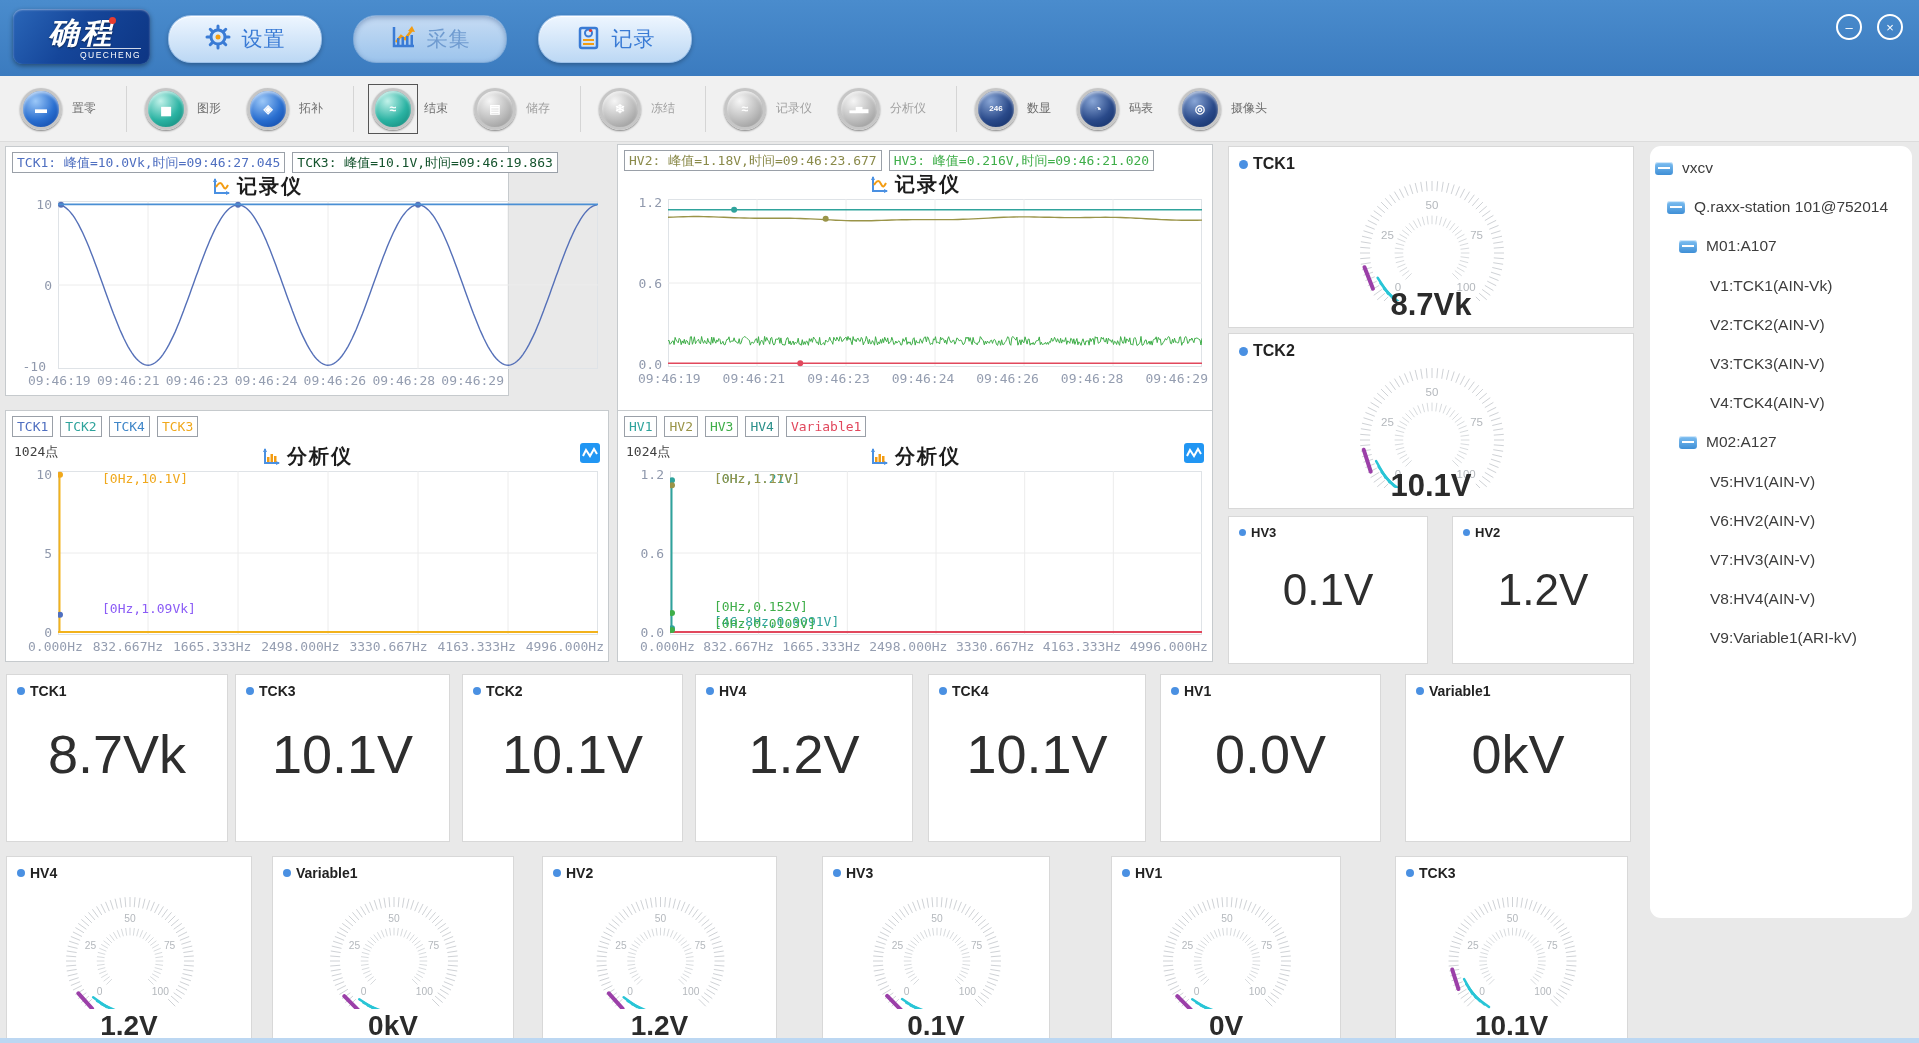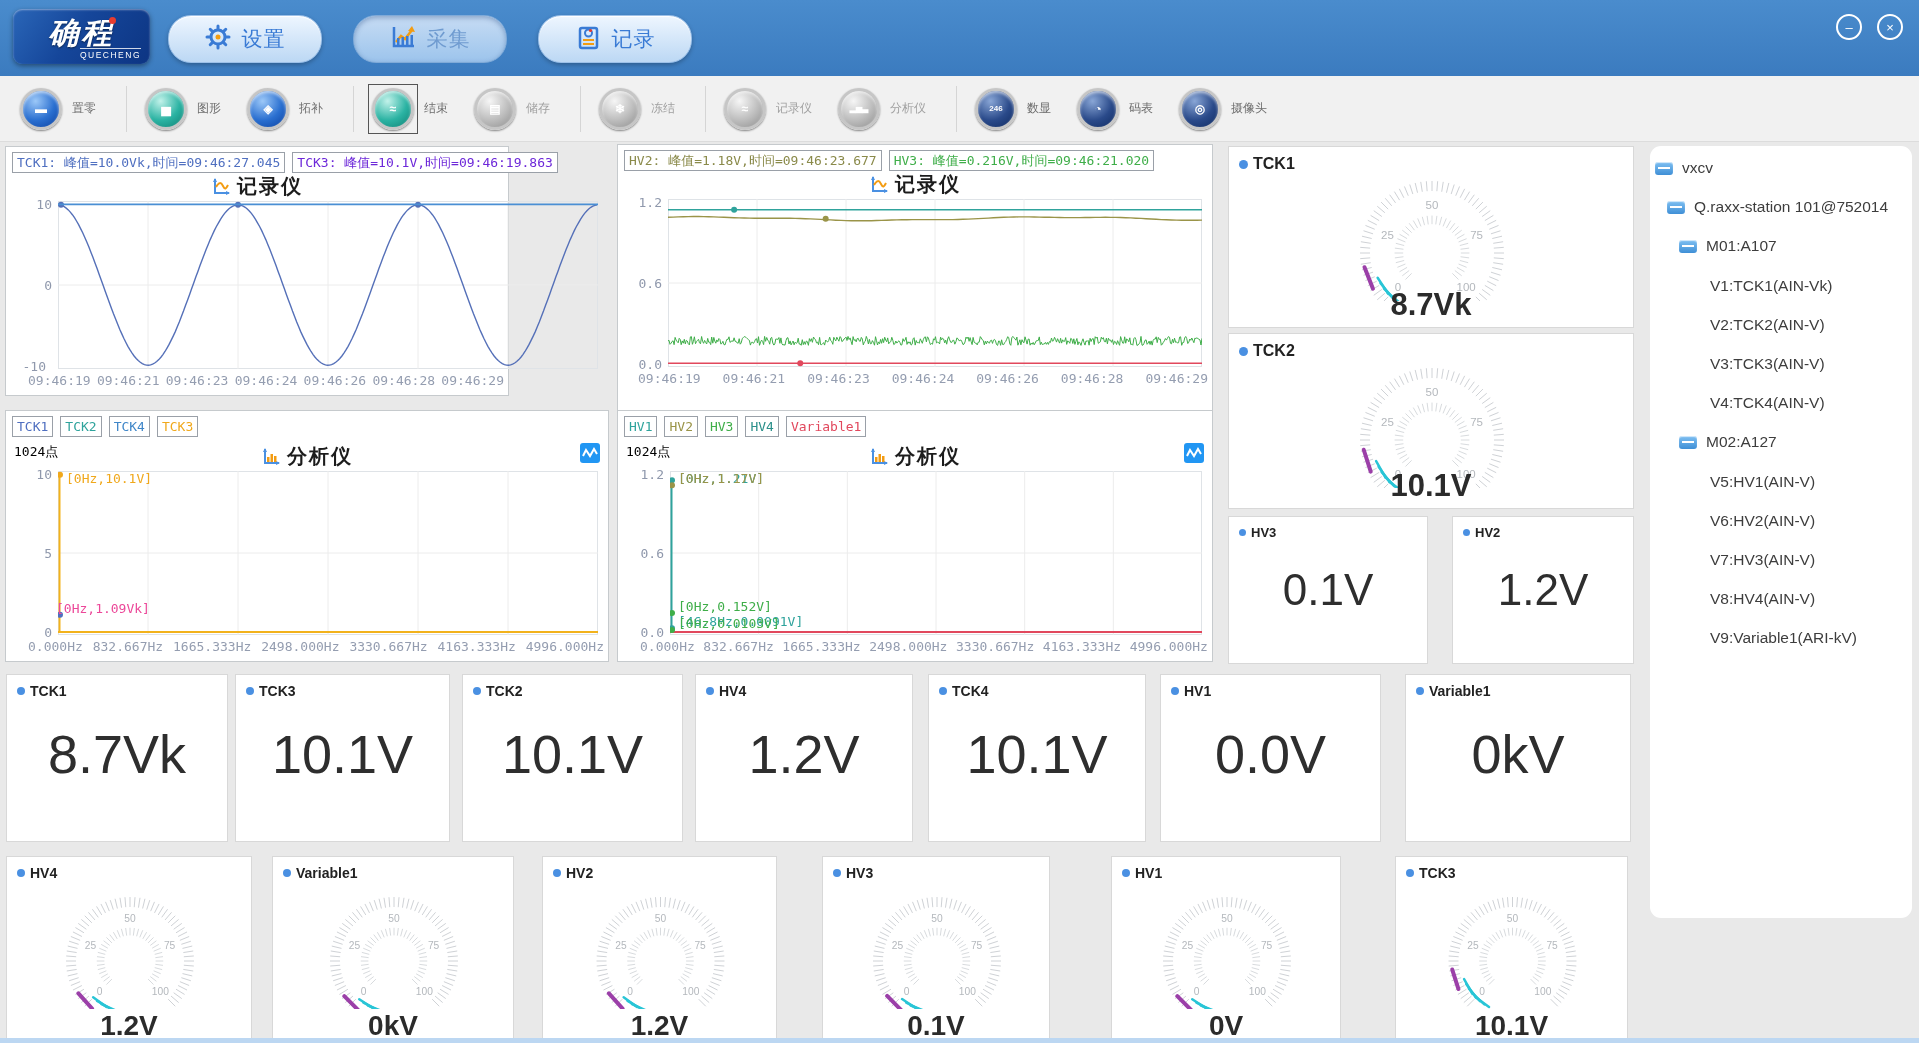--- a/index.html
+++ b/index.html
@@ -42,26 +42,26 @@
   .tool-lbl{font-size:12px;color:#6e6e6e;}
   .tool-item.muted .tool-lbl{color:#a0a0a0;}
   .tool-div{width:1px;height:46px;background:#d5d5d5;margin:0 18px 0 4px;}
   
   .panel{position:absolute;background:#fff;border:1px solid #c6cacd;box-sizing:border-box;}
   .chip-row{position:absolute;left:6px;top:5px;display:flex;gap:7px;}
   .chip{border:1px solid #9aa0a8;background:#fff;padding:0 4px;height:19px;line-height:19px;
         font-family:"DejaVu Sans Mono",monospace;font-size:13px;white-space:nowrap;cursor:pointer;}
   .chart-title{position:absolute;left:0;right:0;text-align:center;font-size:20px;font-weight:bold;color:#1c1c1c;
                letter-spacing:2px;display:flex;justify-content:center;align-items:center;gap:6px;}
-  .points-lbl{position:absolute;left:8px;font-family:"DejaVu Sans Mono",monospace;font-size:13px;color:#000000;}
+  .points-lbl{position:absolute;left:8px;font-family:"DejaVu Sans Mono",monospace;font-size:13px;color:#404040;}
   .plot{position:absolute;}
   .ylab{position:absolute;font-family:"DejaVu Sans Mono",monospace;font-size:13px;color:#8f98ac;text-align:right;width:40px;}
   .xticks{position:absolute;display:flex;justify-content:space-between;
           font-family:"DejaVu Sans Mono",monospace;font-size:13px;color:#949db0;}
-  .anno{position:absolute;font-family:"DejaVu Sans Mono",monospace;font-size:13px;white-space:nowrap;}
+  .anno{position:absolute;font-family:"DejaVu Sans Mono",monospace;font-size:13px;white-space:nowrap;margin-left:36px;}
   .chk{position:absolute;width:20px;height:20px;cursor:pointer;}
   
   .card{position:absolute;background:#fff;border:1px solid #d8d8d8;box-sizing:border-box;}
   .card-label{position:absolute;left:10px;top:8px;font-size:16px;font-weight:bold;color:#222;display:flex;align-items:center;gap:5px;}
   .card-label .dot{width:9px;height:9px;border-radius:50%;background:#4a90e2;}
   .gauge-value{position:absolute;left:0;right:0;text-align:center;font-weight:600;color:#2b2b2b;}
   .tile-value{position:absolute;left:0;right:0;text-align:center;font-weight:400;color:#2e2e2e;}
   
   .sidebar{position:absolute;background:#fff;overflow:hidden;}
   .tree-row{position:absolute;display:flex;align-items:center;gap:9px;height:24px;cursor:pointer;font-size:15.5px;color:#3d3d3d;}
@@ -195,21 +195,21 @@
         <div class="sph navy">
           <span>◎</span>
         </div>
         <span class="tool-lbl">摄像头</span>
       </div>
     </div>
 
   <div class="panel" id="rec1" style="left:5px;top:146px;width:504px;height:250px;">
       <div class="chip-row">
         <span class="chip" style="color: rgb(79, 111, 192);">TCK1: 峰值=10.0Vk,时间=09:46:27.045</span>
-        <span class="chip" style="color: #6d28d9;">TCK3: 峰值=10.1V,时间=09:46:19.863</span>
+        <span class="chip" style="color: #14532d;">TCK3: 峰值=10.1V,时间=09:46:19.863</span>
       </div>
       <div class="chart-title" style="top: 26px;">
         <svg width="20" height="17">
           <path d="M4,1 V15 H18" fill="none" stroke="#4a90e2" stroke-width="2"></path>
           <polygon points="4,0 2,4 6,4" fill="#4a90e2"></polygon>
           <polygon points="19,15 15,13 15,17" fill="#4a90e2"></polygon>
           <path d="M5,9 C8,4 10,4 12,8 C14,12 15,11 17,7" fill="none" stroke="#f39c12" stroke-width="2"></path>
         </svg>
         <span>记录仪</span>
       </div>
@@ -313,21 +313,21 @@
           <line x1="270" y1="0" x2="270" y2="164" stroke="#ececec"></line>
           <line x1="360" y1="0" x2="360" y2="164" stroke="#ececec"></line>
           <line x1="450" y1="0" x2="450" y2="164" stroke="#ececec"></line>
           <line x1="0" y1="82" x2="540" y2="82" stroke="#ececec"></line>
           <line x1="0" y1="161" x2="540" y2="161" stroke="#f2b21c" stroke-width="1.8"></line>
           <line x1="1.5" y1="3.7900000000000182" x2="1.5" y2="161" stroke="#f2b21c" stroke-width="2"></line>
           <circle cx="2" cy="3.7900000000000182" r="3" fill="#f0a81c"></circle>
           <circle cx="2" cy="143.778" r="3" fill="#4f6fc0"></circle>
         </svg></div>
       <div class="anno" style="color: rgb(240, 168, 28); left: 60px; top: 60px;">[0Hz,10.1V]</div>
-      <div class="anno" style="color: #ec4899; left: 50px; top: 189.778px;">[0Hz,1.09Vk]</div>
+      <div class="anno" style="color: #8b5cf6; left: 60px; top: 189.778px;">[0Hz,1.09Vk]</div>
       <div class="ylab" style="left: 6px; top: 56px;">10</div>
       <div class="ylab" style="left: 6px; top: 135px;">5</div>
       <div class="ylab" style="left: 6px; top: 214px;">0</div>
       <div class="xticks" style="left: 22px; right: 4px; top: 228px;">
         <span>0.000Hz</span>
         <span>832.667Hz</span>
         <span>1665.333Hz</span>
         <span>2498.000Hz</span>
         <span>3330.667Hz</span>
         <span>4163.333Hz</span>

